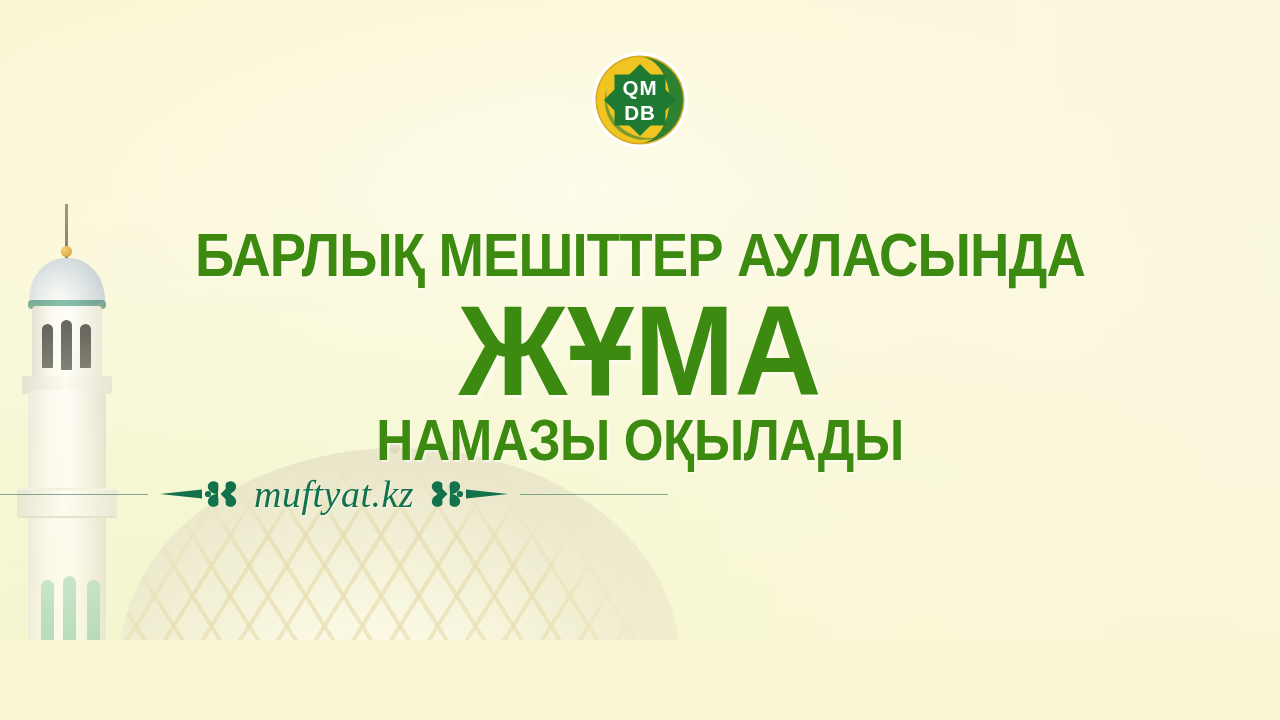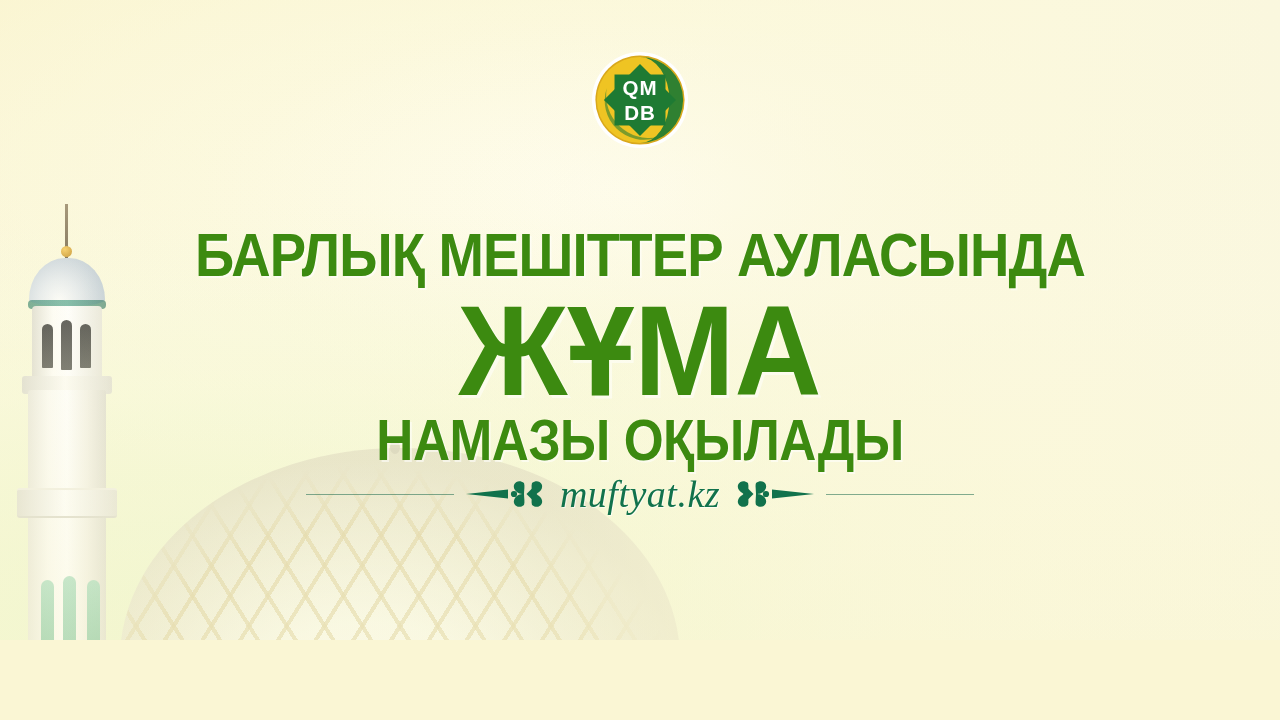--- a/index.html
+++ b/index.html
@@ -127,21 +127,21 @@
     font-weight:bold;font-size:57px;line-height:57px;
     letter-spacing:-0.5px;color:#3C8A10;margin-top:2px;
     transform:scaleX(.9);transform-origin:center;
     text-shadow:2px 2px 0 rgba(255,255,255,.55);
     white-space:nowrap;
   }
 
   
   .divider{
     position:absolute;left:0;top:466px;width:1280px;height:56px;
-    display:flex;align-items:center;justify-content:center;
+    display:flex;align-items:center;
   }
   .rule{height:1px;background:#1E6B4E;opacity:.55;}
   .rule.l{width:148px;margin-right:10px;}
   .rule.r{width:148px;margin-left:10px;}
   .site{
     font-family:"Liberation Serif",serif;font-style:italic;
     font-size:38px;color:#11724C;letter-spacing:.5px;
     padding:0 12px;white-space:nowrap;
     text-shadow:1px 1px 0 rgba(255,255,255,.6);
   }

